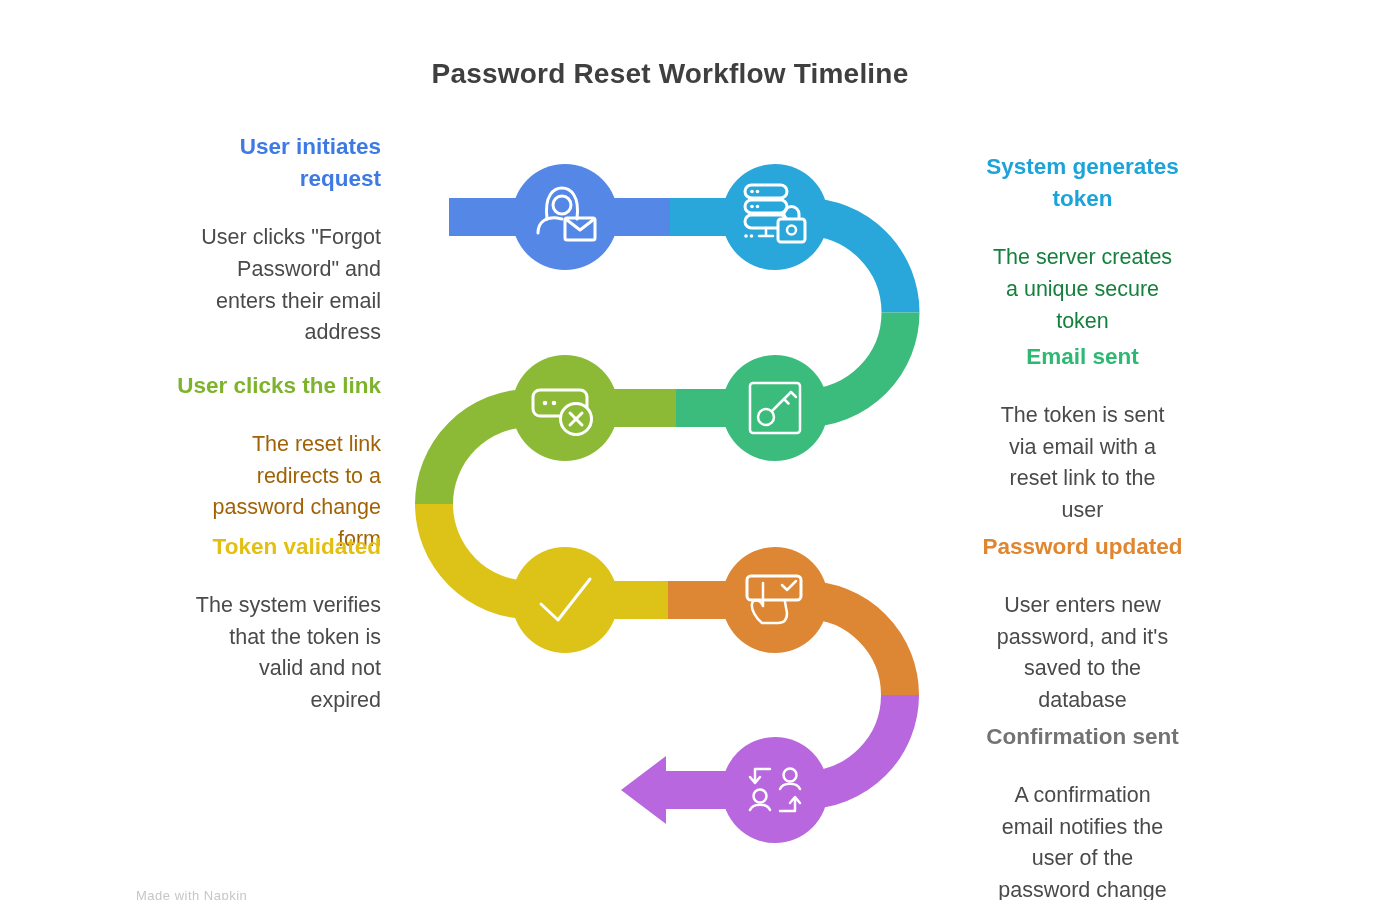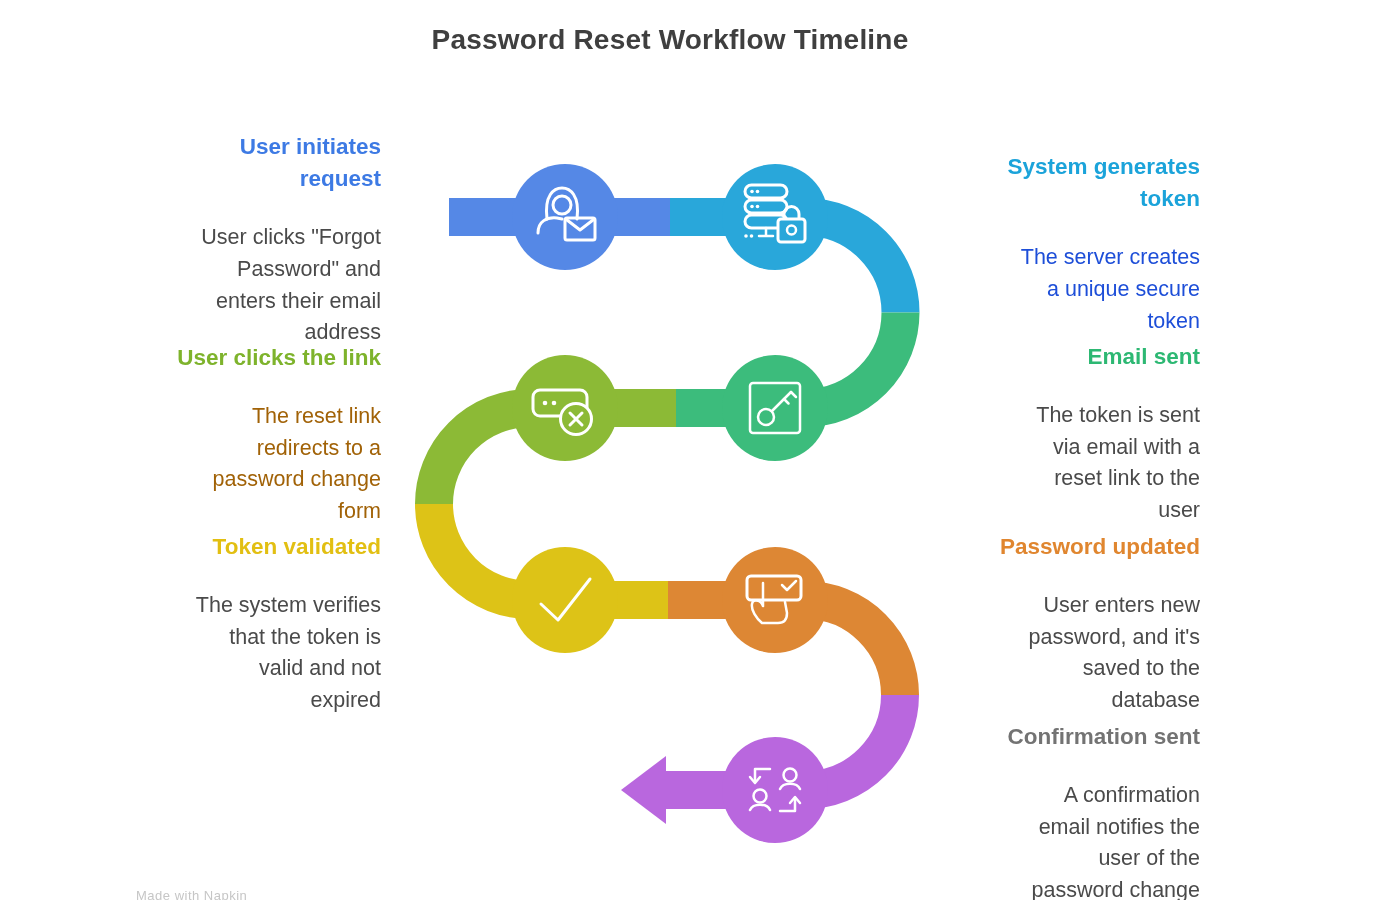--- a/index.html
+++ b/index.html
@@ -5,32 +5,32 @@
   html,body{margin:0;padding:0;background:#fff;}
   .canvas{
     position:relative;
     width:1400px;height:900px;
     background:#ffffff;
     overflow:hidden;
     font-family:"Liberation Sans", sans-serif;
   }
   .main-title{
     position:absolute;
-    left:0;top:24px;width:1340px;
+    left:0;top:58px;width:1340px;
     text-align:center;
     font-size:28px;
     font-weight:bold;
     letter-spacing:.2px;
   }
   .snake-svg{position:absolute;left:0;top:0;}
   .tblock{position:absolute;white-space:pre-line;}
   .tblock .ttitle{font-size:22.5px;font-weight:bold;line-height:1.43;}
   .tblock .tbody{font-size:21.5px;line-height:1.47;margin-top:9px;}
   .tblock.left{left:141px;width:240px;text-align:right;}
-  .tblock.right{left:965px;width:235px;text-align:right;}
+  .tblock.right{left:965px;width:235px;text-align:center;}
   .ic{stroke:#fff;fill:none;stroke-width:3;stroke-linecap:round;stroke-linejoin:round;}
   .ic-thin{stroke:#fff;fill:none;stroke-width:2.5;stroke-linecap:round;stroke-linejoin:round;}
   .icf{fill:#fff;stroke:none;}
   .watermark{
     position:absolute;left:136px;top:888px;
     font-size:13px;color:#c6c6c6;letter-spacing:.5px;
   }
 </style>
 </head>
 <body>
@@ -123,39 +123,39 @@
   <div class="tblock left" style="top:113px">
     <div class="ttitle" style="color: rgb(61, 122, 228);">User initiates
 request</div>
     <div class="tbody" style="color: rgb(74, 74, 74);">User clicks "Forgot
 Password" and
 enters their email
 address</div>
   </div>
 
   <div class="tblock left" style="top:324px">
-    <div class="ttitle" style="color: rgb(126, 179, 44);">User clicks the link</div>
+    <div class="ttitle" style="color: rgb(126, 179, 44); margin-top: 28px;">User clicks the link</div>
     <div class="tbody" style="color: #a16207;">The reset link
 redirects to a
 password change
 form</div>
   </div>
 
   <div class="tblock left" style="top:513px">
     <div class="ttitle" style="color: rgb(226, 191, 18);">Token validated</div>
     <div class="tbody" style="color: rgb(74, 74, 74);">The system verifies
 that the token is
 valid and not
 expired</div>
   </div>
 
   <div class="tblock right" style="top:133px">
     <div class="ttitle" style="color: rgb(27, 163, 218);">System generates
 token</div>
-    <div class="tbody" style="color: #1d4ed8;">The server creates
+    <div class="tbody" style="color: #15803d;">The server creates
 a unique secure
 token</div>
   </div>
 
   <div class="tblock right" style="top:323px">
     <div class="ttitle" style="color: rgb(45, 184, 115);">Email sent</div>
     <div class="tbody" style="color: rgb(74, 74, 74);">The token is sent
 via email with a
 reset link to the
 user</div>

